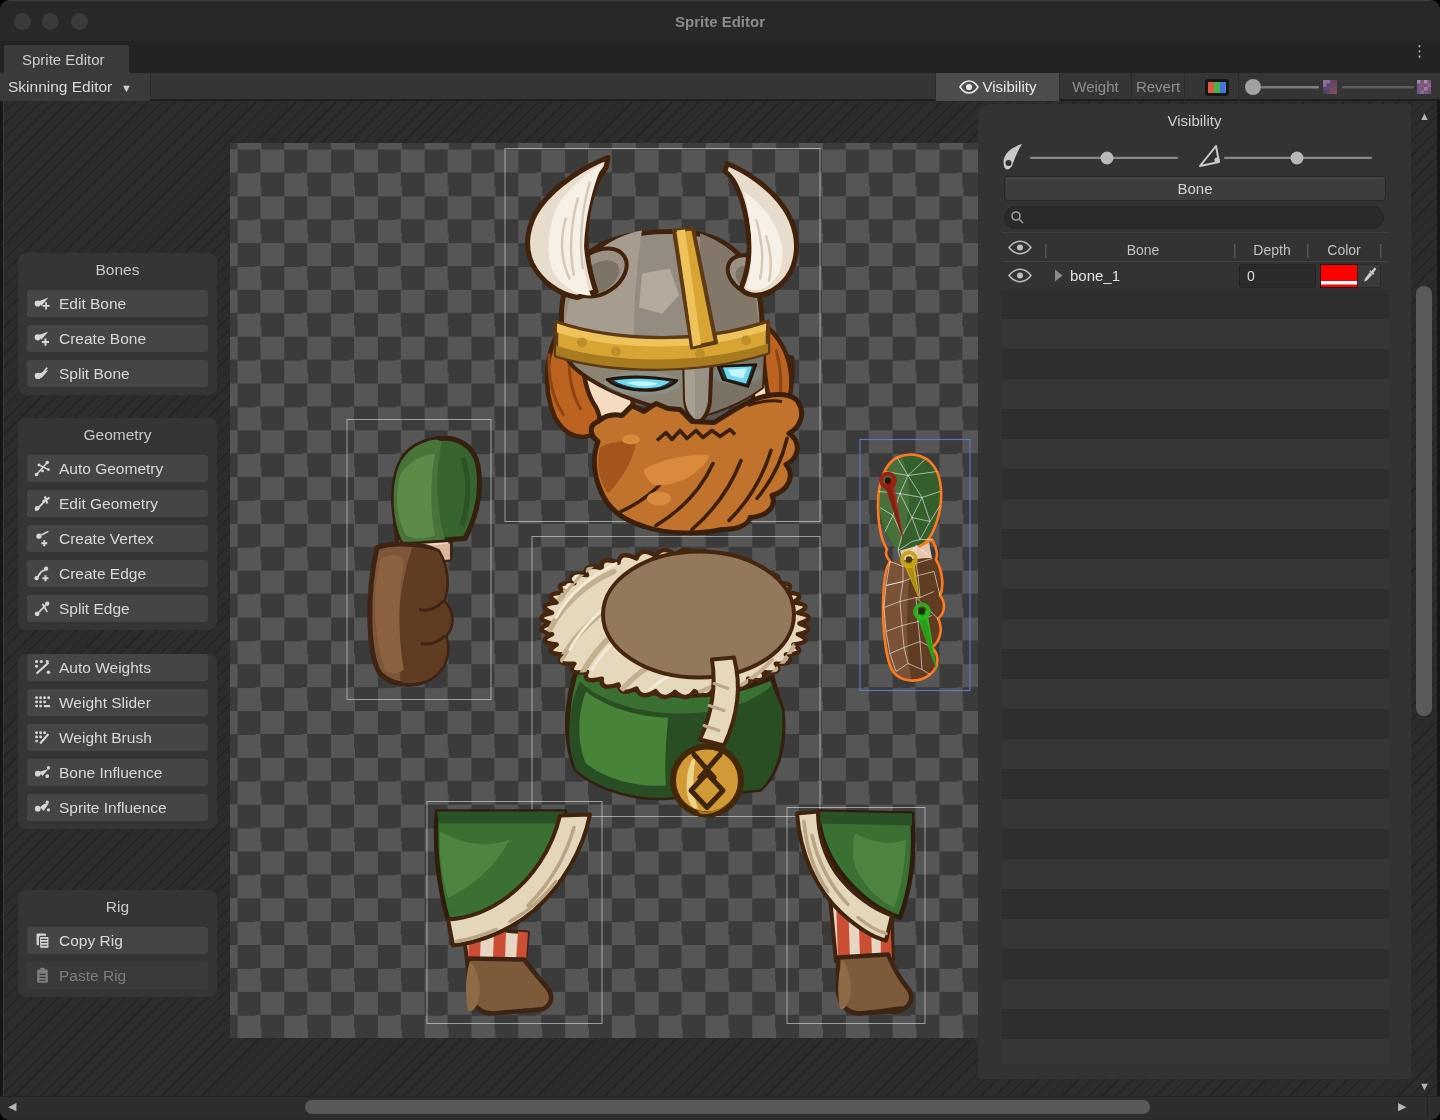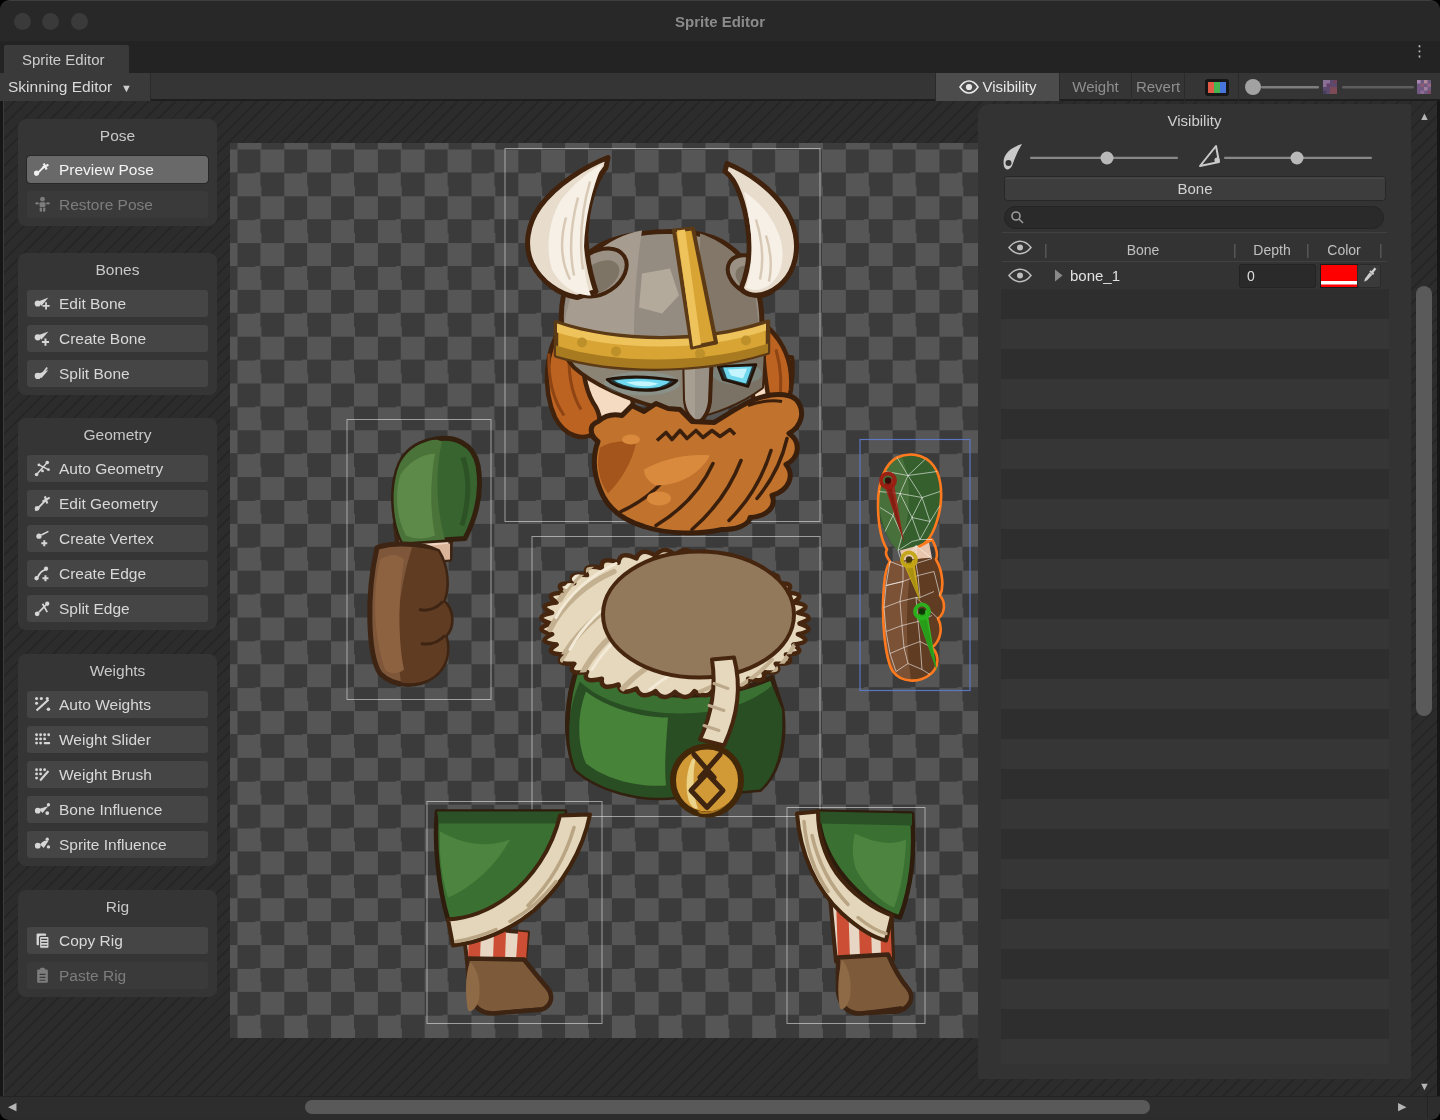--- a/index.html
+++ b/index.html
@@ -295,40 +295,20 @@
           <circle cx="909" cy="558" r="7" fill="none" stroke="rgba(195,165,20,0.95)" stroke-width="3.8"></circle>
           <circle cx="909" cy="558" r="3.2" fill="rgba(60,48,5,0.95)"></circle>
           <path d="M917,614 L937,670 L927,608 Z" fill="rgba(50,195,35,0.9)"></path>
           <path d="M925,609 L937,670 L918,615 Z" fill="rgba(30,140,20,0.6)"></path>
           <circle cx="922" cy="610" r="7" fill="none" stroke="rgba(40,180,28,0.95)" stroke-width="3.8"></circle>
           <circle cx="922" cy="610" r="3.2" fill="rgba(10,55,6,0.95)"></circle>
         </g>
       </g>
     </svg>
     </div>
-    <div class="gbox" style="top:18px;">
-      <div class="gtitle">Pose</div>
-      <div class="gbtn sel"><svg width="16" height="16" viewBox="0 0 16 16">
-            <g stroke="#efefef" stroke-width="1.6" fill="none">
-              <path d="M2 13 L10 5"></path>
-              <circle cx="3" cy="11" r="2.2" fill="#efefef" stroke="none"></circle>
-              <path d="M9 3 l2.5 5 M13 4 l-5 2.5" stroke-width="1.8"></path>
-            </g>
-          </svg>Preview Pose</div>
-      <div class="gbtn dis"><svg width="16" height="16" viewBox="0 0 16 16">
-            <g fill="#7d7d7d">
-              <circle cx="8" cy="3.5" r="2"></circle>
-              <rect x="5.5" y="6" width="5" height="4" rx="1"></rect>
-              <rect x="2" y="6" width="2.8" height="2" rx="1"></rect>
-              <rect x="11.2" y="6" width="2.8" height="2" rx="1"></rect>
-              <rect x="5.6" y="10.5" width="2" height="3.5" rx="0.8"></rect>
-              <rect x="8.4" y="10.5" width="2" height="3.5" rx="0.8"></rect>
-            </g>
-          </svg>Restore Pose</div>
-    </div>
     <div class="gbox" style="top:317px;">
       <div class="gtitle">Geometry</div>
       <div class="gbtn"><svg width="16" height="16" viewBox="0 0 16 16">
             <g fill="#d6d6d6">
               <circle cx="3" cy="13" r="1.5"></circle>
               <circle cx="8" cy="10" r="1.2"></circle>
               <circle cx="5" cy="5" r="1.2"></circle>
               <circle cx="12" cy="3" r="1.5"></circle>
               <circle cx="13" cy="9" r="1.2"></circle>
               <path d="M3 13 L12 3 M5 5 L13 9" stroke="#d6d6d6" stroke-width="1.2" fill="none"></path>
@@ -382,21 +362,20 @@
           </svg>Create Bone</div>
       <div class="gbtn"><svg width="16" height="16" viewBox="0 0 16 16">
             <g fill="#d6d6d6">
               <circle cx="4" cy="10" r="2.6"></circle>
               <path d="M5 8 L13 5 L7 12 Z"></path>
               <path d="M12 3 L5 12" stroke="#d6d6d6" stroke-width="1.4" fill="none"></path>
             </g>
           </svg>Split Bone</div>
     </div>
     <div class="gbox" style="top:553px;">
-      <div class="gtitle">Weights</div>
       <div class="gbtn"><svg width="16" height="16" viewBox="0 0 16 16">
             <g fill="#d6d6d6">
               <circle cx="3" cy="3" r="1.3"></circle>
               <circle cx="7" cy="3" r="1.3"></circle>
               <circle cx="3" cy="7" r="1.3"></circle>
               <circle cx="12" cy="3" r="1.3"></circle>
               <path d="M3 13 L13 4" stroke="#d6d6d6" stroke-width="1.8"></path>
               <circle cx="13" cy="12" r="1.5"></circle>
             </g>
           </svg>Auto Weights</div>

